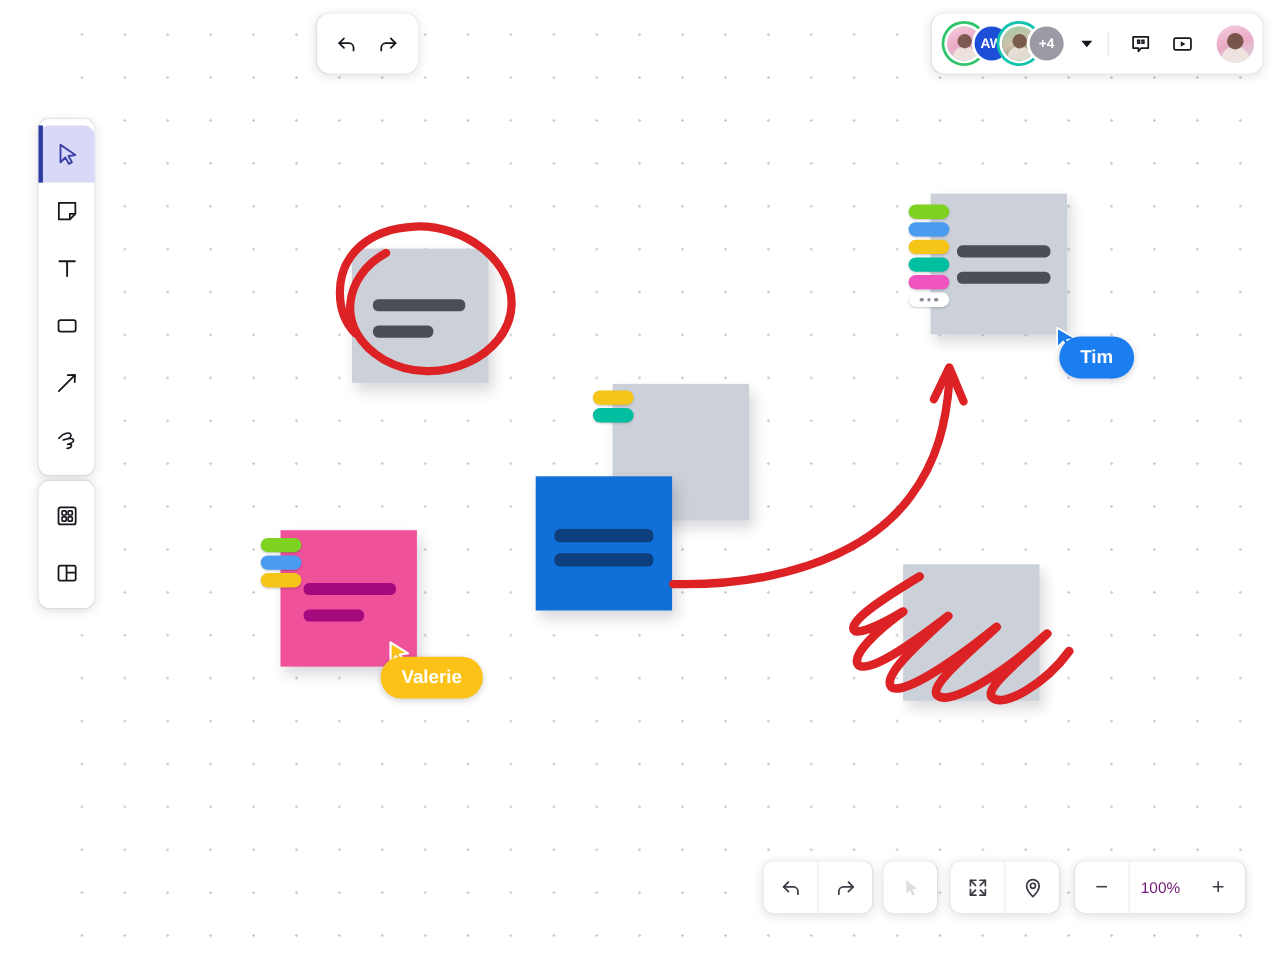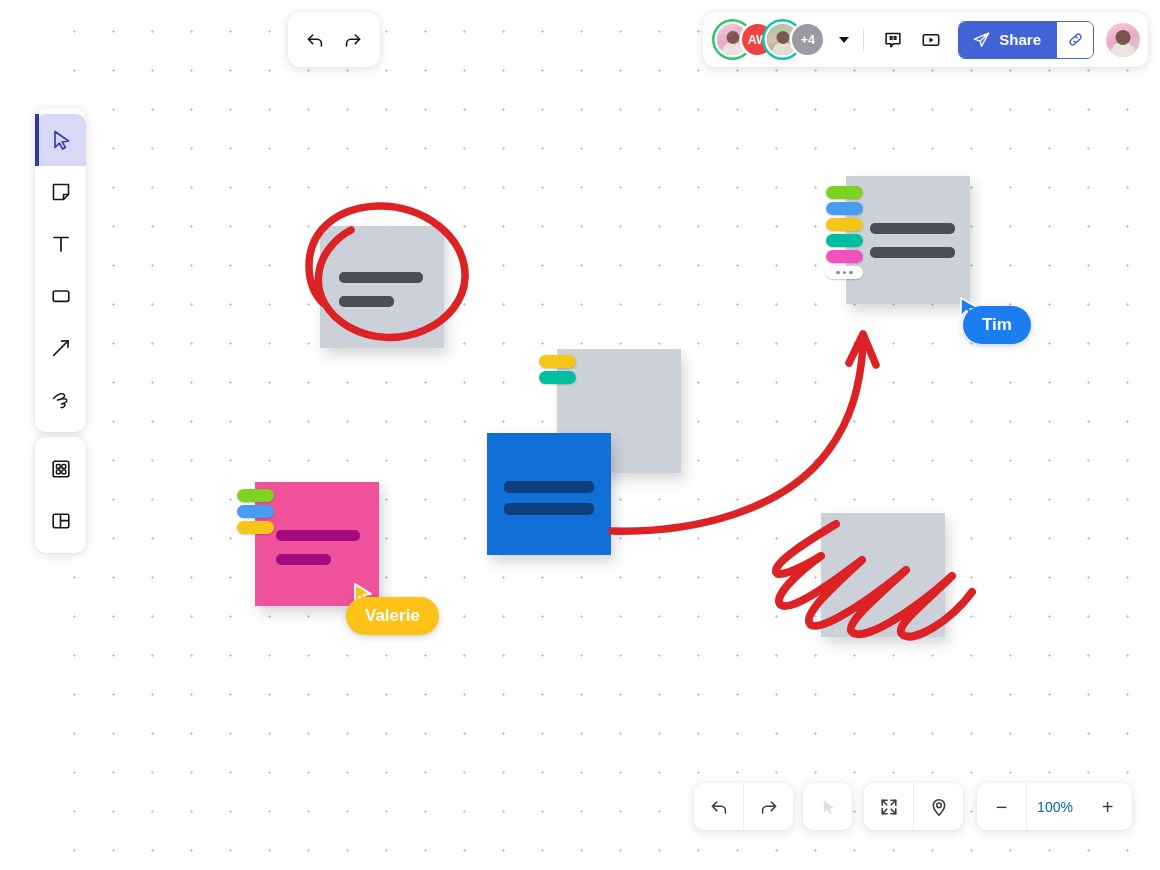--- a/index.html
+++ b/index.html
@@ -254,21 +254,21 @@
     width: 49px;
     display: flex;
     align-items: center;
     justify-content: center;
     cursor: pointer;
   }
   .bb-cell + .bb-cell { border-left: 1px solid #ebebf0; }
   #zoom-level {
     width: 56px;
     font-size: 14px;
-    color: #0369a1;
+    color: #701a75;
     border-left: 1px solid #ebebf0;
     display: flex;
     align-items: center;
     justify-content: center;
     cursor: pointer;
   }
   #bb-undoredo { left: 694px; }
   #bb-pointer  { left: 803px; }
   #bb-view     { left: 864px; }
   #bb-zoom     { left: 977px; }
@@ -423,21 +423,21 @@
       </svg>
     </div>
   </div>
 
   <div class="panel" id="topbar-right">
     <div class="avatar-stack">
       <div class="avatar photo-a ring-green">
         <span class="body"></span>
           <span class="face"></span>
       </div>
-      <div class="avatar" style="background:#ef4444;">
+      <div class="avatar" style="background:#1d4ed8;">
         <span>AW</span>
       </div>
       <div class="avatar photo-b ring-teal">
         <span class="body"></span>
           <span class="face"></span>
       </div>
       <div class="avatar" style="background:#9a9aa5;">
         <span>+4</span>
       </div>
     </div>
@@ -453,35 +453,20 @@
       </svg>
     </div>
 
     <div class="tb-icon">
       <svg width="22" height="22" viewBox="0 0 24 24">
         <rect x="3.6" y="6.2" width="16.8" height="11.6" rx="1.6" fill="none" stroke="#16161d" stroke-width="1.7"></rect>
         <path d="M10.3 9.2 L14.8 12 L10.3 14.8 Z" fill="#16161d"></path>
       </svg>
     </div>
 
-    <div id="share-group">
-      <div id="share-button">
-        <svg width="19" height="19" viewBox="0 0 24 24">
-          <path d="M21 4 L3 11.6 L10.3 14 L21 4 Z" fill="none" stroke="#ffffff" stroke-width="1.8" stroke-linejoin="round"></path>
-          <path d="M10.3 14 L12 20.5 L21 4" fill="none" stroke="#ffffff" stroke-width="1.8" stroke-linejoin="round"></path>
-        </svg>
-        <span>Share</span>
-      </div>
-      <div id="link-button">
-        <svg width="19" height="19" viewBox="0 0 24 24">
-          <path d="M10 14.2 A3.4 3.4 0 0 0 14.8 14.2 L18 11 A3.4 3.4 0 0 0 13.2 6.2 L11.6 7.8" fill="none" stroke="#4262d8" stroke-width="1.8" stroke-linecap="round"></path>
-          <path d="M14 9.8 A3.4 3.4 0 0 0 9.2 9.8 L6 13 A3.4 3.4 0 0 0 10.8 17.8 L12.4 16.2" fill="none" stroke="#4262d8" stroke-width="1.8" stroke-linecap="round"></path>
-        </svg>
-      </div>
-    </div>
 
     <div id="me-avatar">
       <span class="body" style="position:absolute;width:26px;height:15px;border-radius:13px 13px 0 0;background:#efe7e0;left:50%;bottom:0;transform:translateX(-50%);opacity:.9;"></span>
       <span class="face" style="position:absolute;width:15px;height:15px;border-radius:50%;background:#6b4a3c;left:50%;top:22%;transform:translateX(-50%);opacity:.9;"></span>
     </div>
   </div>
 
   <div class="panel" id="toolbar-main">
     <div class="tool active">
       <svg width="24" height="24" viewBox="0 0 24 24">

